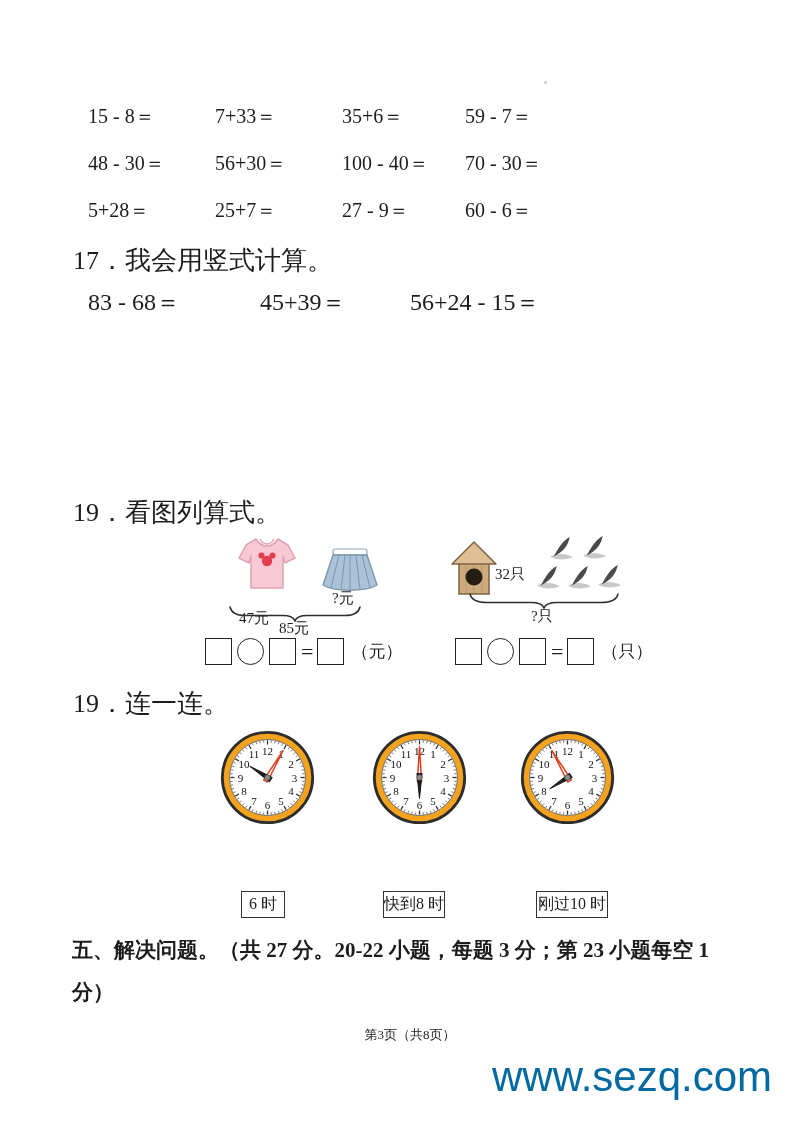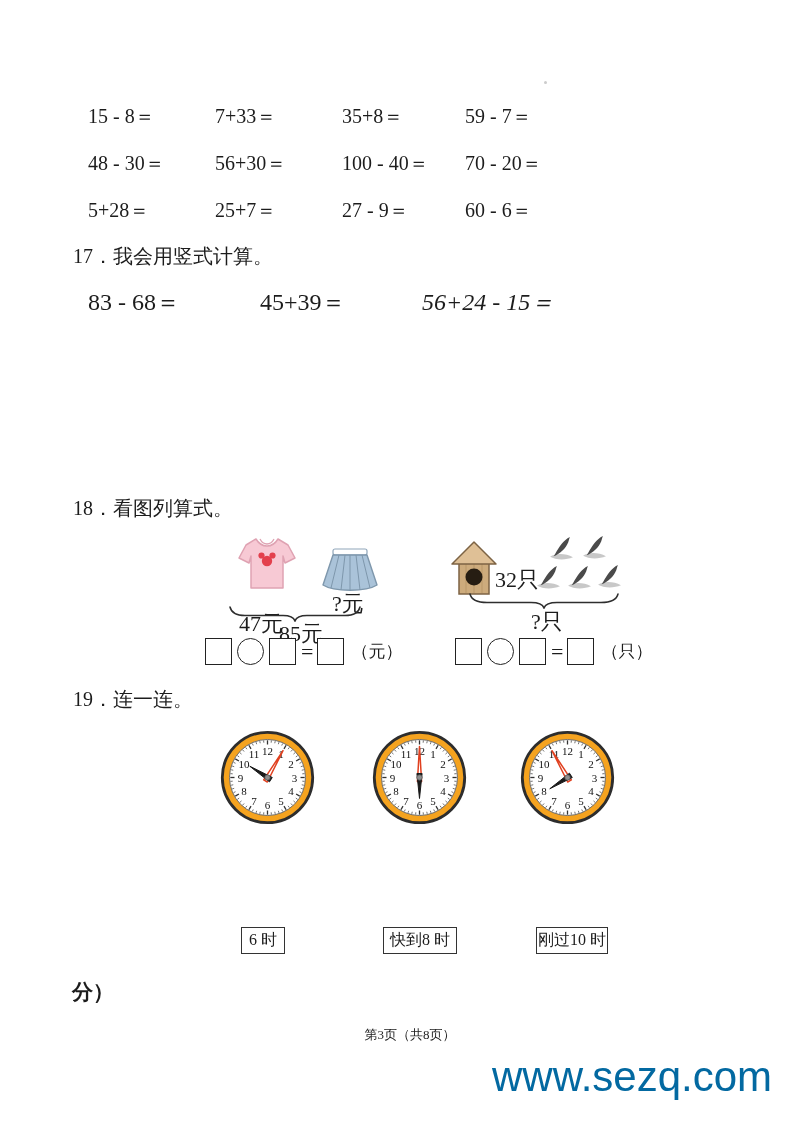--- a/index.html
+++ b/index.html
@@ -4,68 +4,68 @@
 <style>
   html,body { margin:0; padding:0; background:#ffffff; }
   .page {
     position:relative; width:800px; height:1131px; background:#ffffff;
     font-family:"Liberation Serif","DejaVu Serif",serif; color:#1c1c1c; overflow:hidden;
   }
   .abs { position:absolute; }
   .oc { position:absolute; font-size:20px; white-space:nowrap; }
   .r1{top:103px} .r2{top:150px} .r3{top:197px}
   .c1{left:88px} .c2{left:215px} .c3{left:342px} .c4{left:465px}
-  .qtitle { position:absolute; font-size:20px; white-space:nowrap; }
+  .qtitle { position:absolute; font-size:26px; white-space:nowrap; }
   .q17p { position:absolute; top:286px; font-size:24px; white-space:nowrap; }
   .h-bold { position:absolute; font-size:21px; font-weight:bold; white-space:nowrap; }
-  .pt { position:absolute; font-size:22px; white-space:nowrap; }
+  .pt { position:absolute; font-size:15px; white-space:nowrap; }
   .eq { position:absolute; top:638px; display:flex; align-items:center; }
   .eq .sq { width:25px; height:25px; border:1.6px solid #222; margin-right:5px; background:#fff; }
   .eq .ci { width:25px; height:25px; border:1.6px solid #222; border-radius:50%; margin-right:5px; background:#fff; }
   .eq .eqs { font-size:22px; margin:0 4px 0 0; line-height:25px; }
   .eq .unit { font-size:17px; margin-left:2px; }
   .tlabel {
     position:absolute; top:891px; height:27px; border:1.2px solid #333; box-sizing:border-box;
-    display:flex; align-items:center; justify-content:center; font-size:16px; white-space:nowrap;margin-top:36px;
+    display:flex; align-items:center; justify-content:center; font-size:16px; white-space:nowrap;
   }
   .footer { position:absolute; top:1026px; left:0; width:800px; text-align:center; font-size:13px;padding-left:10px; }
   .watermark {
     position:absolute; left:492px; top:1053px; font-family:"Liberation Sans","DejaVu Sans",sans-serif;
     font-size:42px; color:#0369a1; white-space:nowrap;
   }
   .dot { position:absolute; left:544px; top:81px; width:3px; height:3px; border-radius:50%; background:#cccccc; }
   svg { display:block; }
 </style>
 </head>
 <body>
 
 <div class="page">
 
   <div class="dot"></div>
 
   <span class="oc r1 c1">15 - 8＝</span>
   <span class="oc r1 c2">7+33＝</span>
-  <span class="oc r1 c3">35+8＝</span>
+  <span class="oc r1 c3">35+6＝</span>
   <span class="oc r1 c4">59 - 7＝</span>
   <span class="oc r2 c1">48 - 30＝</span>
   <span class="oc r2 c2">56+30＝</span>
   <span class="oc r2 c3">100 - 40＝</span>
-  <span class="oc r2 c4">70 - 20＝</span>
+  <span class="oc r2 c4">70 - 30＝</span>
   <span class="oc r3 c1">5+28＝</span>
   <span class="oc r3 c2">25+7＝</span>
   <span class="oc r3 c3">27 - 9＝</span>
   <span class="oc r3 c4">60 - 6＝</span>
 
   <div class="qtitle" style="left:73px; top:243px;">17．我会用竖式计算。</div>
   <span class="q17p" style="left:88px;">83 - 68＝</span>
   <span class="q17p" style="left:260px;">45+39＝</span>
-  <span class="q17p" style="left:422px;font-style:italic;">56+24 - 15＝</span>
-
-
-  <div class="qtitle" style="left:73px; top:495px;">18．看图列算式。</div>
+  <span class="q17p" style="left:410px;">56+24 - 15＝</span>
+
+
+  <div class="qtitle" style="left:73px; top:495px;">19．看图列算式。</div>
 
   <svg class="abs" style="left:236px; top:535px;" width="62" height="58" viewBox="0 0 62 58">
     <path d="M20,4 C23,9 27,11 31,11 C35,11 39,9 42,4 L52,10 L59,23 L49,28 L47,21 L47,53 L15,53 L15,21 L13,28 L3,23 L10,10 Z" fill="#f7c9d4" stroke="#dfa2b2" stroke-width="1.5" stroke-linejoin="round"></path>
     <path d="M24,4 C26,8 28,9 31,9 C34,9 36,8 38,4" fill="none" stroke="#dfa2b2" stroke-width="1.3"></path>
     <circle cx="31" cy="26" r="5.2" fill="#e3404d"></circle>
     <circle cx="25.5" cy="20.5" r="3.1" fill="#e3404d"></circle>
     <circle cx="36.5" cy="20.5" r="3.1" fill="#e3404d"></circle>
   </svg>
   <svg class="abs" style="left:318px; top:547px;" width="64" height="46" viewBox="0 0 64 46">
     <rect x="15" y="2" width="34" height="6" rx="2" fill="#ffffff" stroke="#8fa6ba" stroke-width="1.2"></rect>
@@ -366,20 +366,21 @@
       <text x="25.117314097820163" y="62.000000000000014" font-size="11" text-anchor="middle" dominant-baseline="central" fill="#111" font-family="'Liberation Serif','DejaVu Serif',serif">8</text>
       <text x="21.5" y="48.50000000000001" font-size="11" text-anchor="middle" dominant-baseline="central" fill="#111" font-family="'Liberation Serif','DejaVu Serif',serif">9</text>
       <text x="25.11731409782016" y="35" font-size="11" text-anchor="middle" dominant-baseline="central" fill="#111" font-family="'Liberation Serif','DejaVu Serif',serif">10</text>
       <text x="34.999999999999986" y="25.117314097820163" font-size="11" text-anchor="middle" dominant-baseline="central" fill="#111" font-family="'Liberation Serif','DejaVu Serif',serif">11</text>
       <polygon points="32.999999999999986,21.65321248268241 52.31865334794732,50.914101615137746 48.68134665205268,53.014101615137754" fill="#ffffff" stroke="#E0401F" stroke-width="1.5" stroke-linejoin="round"></polygon>
       <polygon points="30.788779637929405,59.78329177528331 50.4765868015498,44.1579838074992 53.270544764953286,48.543619325726205" fill="#1a1a1a" stroke="#1a1a1a" stroke-width="1" stroke-linejoin="round"></polygon>
       <circle cx="48.5" cy="48.5" r="2.7" fill="#8d8d8d" stroke="#555" stroke-width="0.8"></circle>
     </svg>
 
   <div class="tlabel" style="left:241px; width:44px;">6 时</div>
-  <div class="tlabel" style="left:383px; width:74px;">快到8 时</div>
+  <div class="tlabel" style="left:383px; width:62px;">快到8 时</div>
   <div class="tlabel" style="left:536px; width:72px;">刚过10 时</div>
 
+  <div class="h-bold" style="left:72px; top:936px;">五、解决问题。（共 27 分。20-22 小题，每题 3 分；第 23 小题每空 1</div>
   <div class="h-bold" style="left:72px; top:978px;">分）</div>
 
   <div class="footer">第3页（共8页）</div>
   <div class="watermark">www.sezq.com</div>
 </div>
 
 </body></html>

